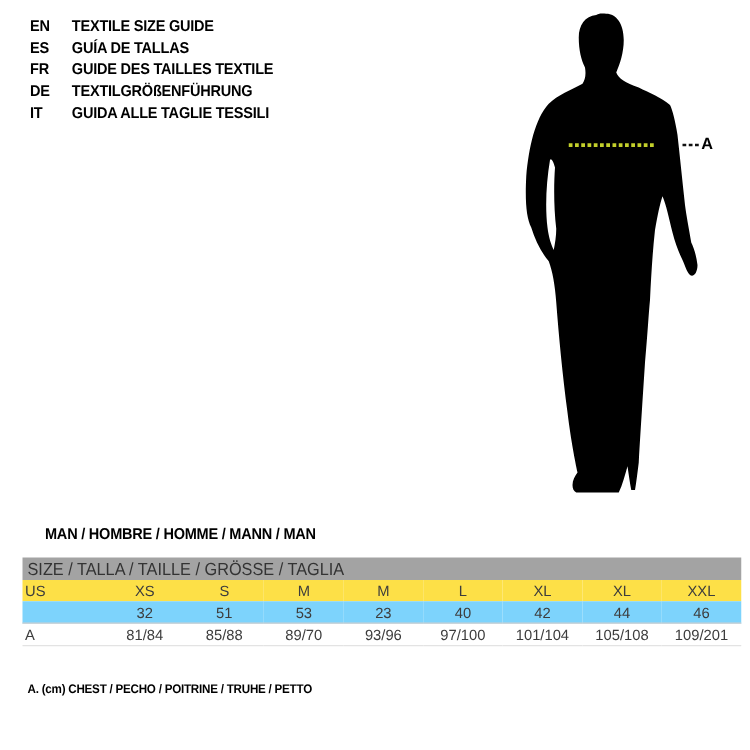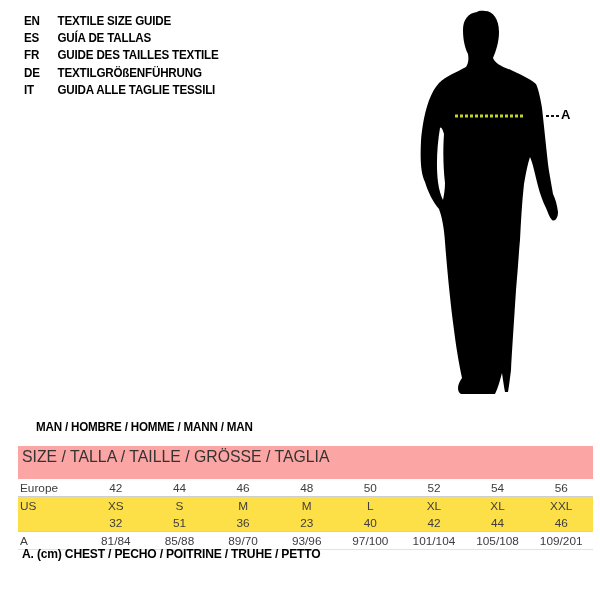--- a/index.html
+++ b/index.html
@@ -24,31 +24,31 @@
   
   .figure-svg { position:absolute; left:415px; top:6px; width:150px; height:392px; }
   .a-label { position:absolute; left:561px; top:107px; font-size:13px; font-weight:600; letter-spacing:0; }
 
   
   .section-title { position:absolute; left:20px; top:420px; font-weight:700; font-size:12.5px; letter-spacing:-.2px;margin-left:16px; }
 
   
   .size-table { position:absolute; left:18px; top:446px; width:575px; border-collapse:collapse; table-layout:fixed;
                 font-size:11.8px; color:#3d3d3d; }
-  .size-table th { background:#fca5a5; text-align:left; font-weight:400; font-size:17px; color:#333;
-                   height:15px; padding:1px 0 12px 4px; }
+  .size-table th { background:#a3a3a3; text-align:left; font-weight:400; font-size:14px; color:#333;
+                   height:15px; padding:1px 0 1px 4px; }
   .size-table td { height:17px; padding:0; text-align:center; }
   .size-table td.lbl { text-align:left; padding-left:2px; }
   tr.row-a1 { background:#ffffff; border-bottom:1px solid #cfcfcf; }
   tr.row-b  { background:#fde047; }
-  tr.row-b2 { background:#fde047; border-bottom:1px solid #cfcfcf; }
+  tr.row-b2 { background:#7dd3fc; border-bottom:1px solid #cfcfcf; }
   tr.row-a2 { background:#ffffff; border-bottom:1px solid #e3e3e3; }
 
   
-  .footnote { position:absolute; left:22px; top:546px; font-weight:700; font-size:13px; letter-spacing:-.2px; }
+  .footnote { position:absolute; left:22px; top:546px; font-weight:700; font-size:10px; letter-spacing:-.2px; }
 </style>
 </head>
 <body>
 
 <div class="canvas">
 
   <div class="lang-list">
     <div class="lang-row cx">
       <span class="lang-code">EN</span>
       <span class="lang-text">TEXTILE SIZE GUIDE</span>
@@ -128,47 +128,36 @@
     <colgroup>
         <col style="width:66px">
         <col span="8">
       </colgroup>
     <thead>
       <tr>
         <th colspan="9"><span class="cx">SIZE / TALLA / TAILLE / GRÖSSE / TAGLIA</span></th>
       </tr>
     </thead>
     <tbody>
-      <tr class="row-a1">
-        <td class="lbl">Europe</td>
-        <td>42</td>
-        <td>44</td>
-        <td>46</td>
-        <td>48</td>
-        <td>50</td>
-        <td>52</td>
-        <td>54</td>
-        <td>56</td>
-      </tr>
       <tr class="row-b">
         <td class="lbl">US</td>
         <td>XS</td>
         <td>S</td>
         <td>M</td>
         <td>M</td>
         <td>L</td>
         <td>XL</td>
         <td>XL</td>
         <td>XXL</td>
       </tr>
       <tr class="row-b2">
         <td class="lbl"></td>
         <td>32</td>
         <td>51</td>
-        <td>36</td>
+        <td>53</td>
         <td>23</td>
         <td>40</td>
         <td>42</td>
         <td>44</td>
         <td>46</td>
       </tr>
       <tr class="row-a2">
         <td class="lbl">A</td>
         <td>81/84</td>
         <td>85/88</td>

